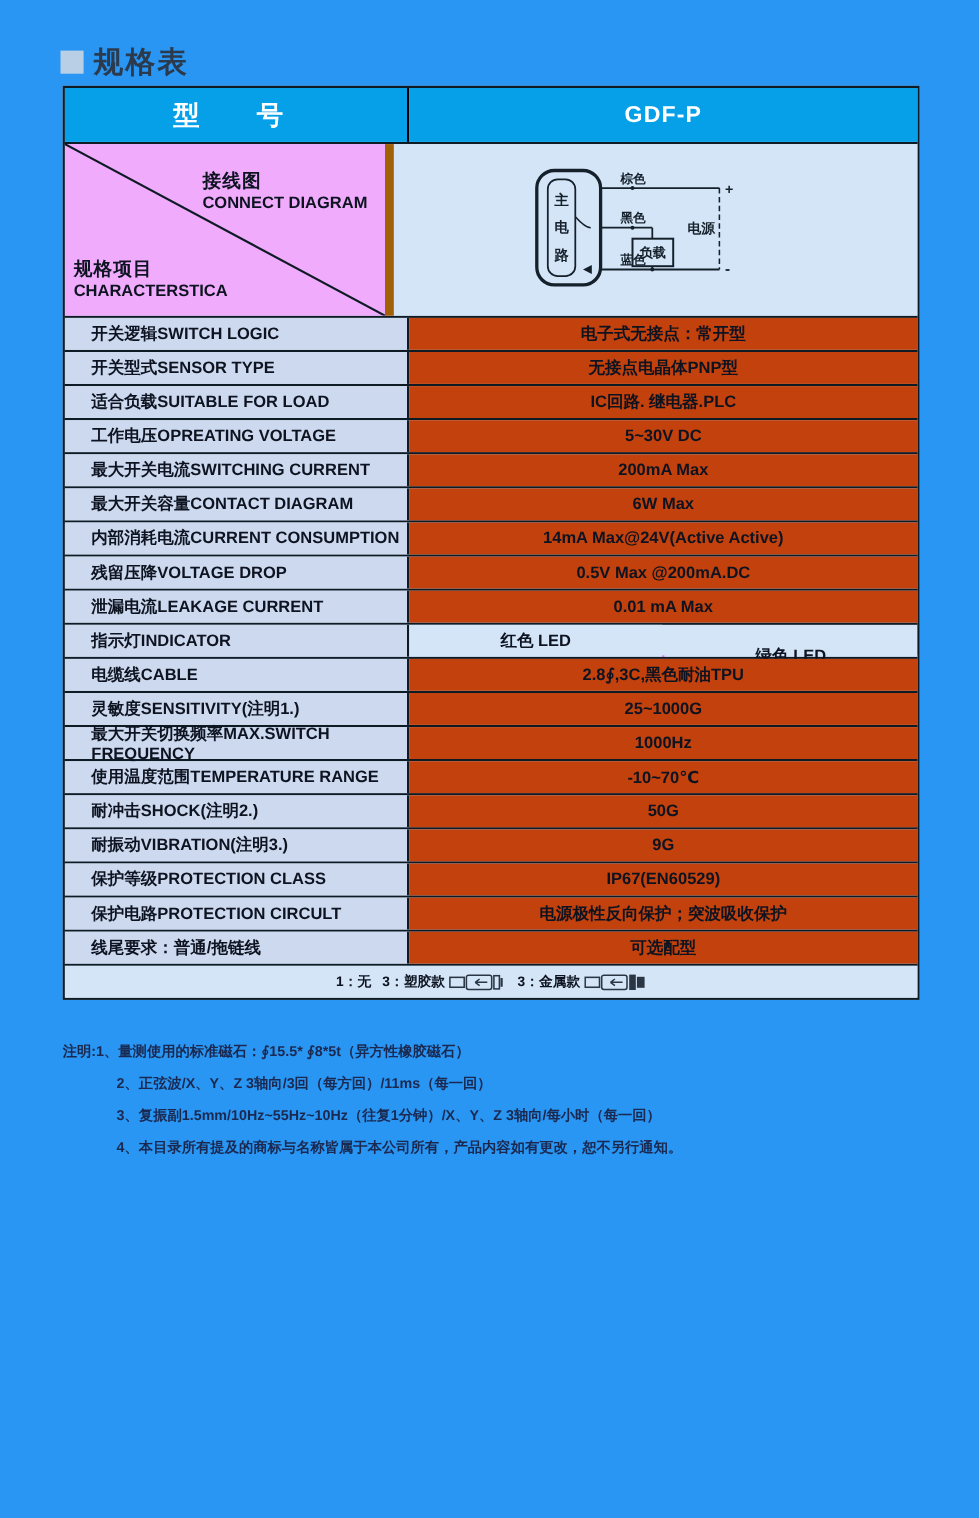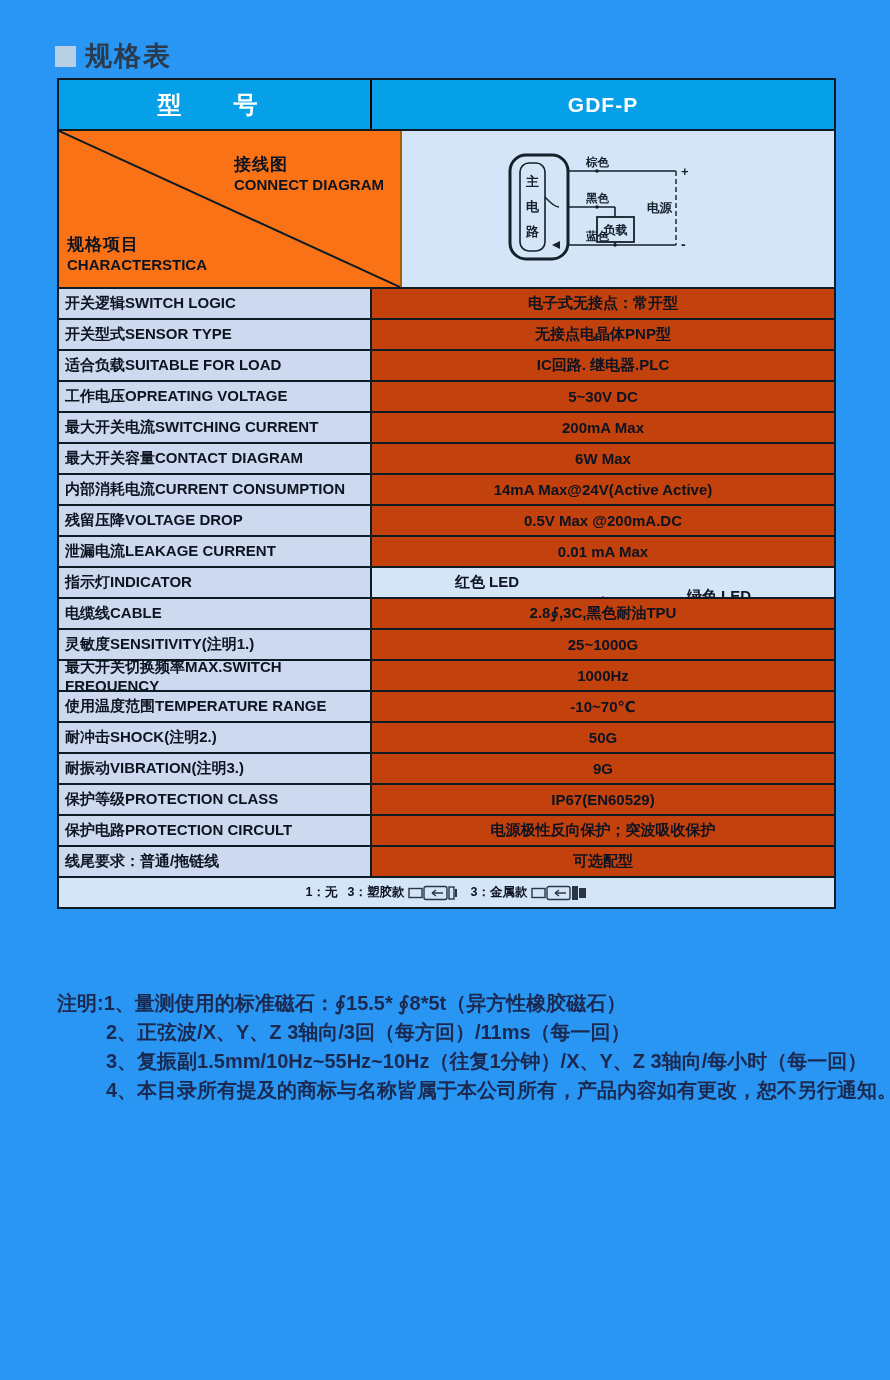--- a/index.html
+++ b/index.html
@@ -18,57 +18,57 @@
     position:absolute;left:57px;top:78px;width:779px;
     border:2px solid #0e1a24;background:#d3e5f7;
     box-sizing:border-box;
   }
   .trow{display:flex;border-top:2px solid #0e1a24;box-sizing:border-box;}
   .trow:first-child{border-top:none;}
   .cell{box-sizing:border-box;}
   .lbl{
     width:313px;background:#ccd9ee;color:#0d1320;
     font-size:15px;font-weight:bold;
-    display:flex;align-items:center;padding-left:6px;
+    display:flex;align-items:center;padding-left:24px;
     border-right:2px solid #0e1a24;
   }
   .val{
     flex:1;background:#c2410c;color:#0d1320;
     font-size:15px;font-weight:bold;
     display:flex;align-items:center;justify-content:center;text-align:center;
   }
   .h31{height:31px;}
   
   .hdr .hcell{background:#05a0e8;color:#ffffff;display:flex;align-items:center;justify-content:center;}
   .hdr{height:49px;}
   .hdr .model{width:313px;border-right:2px solid #000000;font-size:24px;font-weight:bold;letter-spacing:14px;box-sizing:border-box;}
   .hdr .series{flex:1;font-size:21px;font-weight:bold;letter-spacing:1px;}
   
   .diagrow{height:158px;}
   .corner{
-    width:343px;background:#f97316;position:relative;
-    border-right:2px solid #a16207;box-sizing:border-box;overflow:hidden;
+    width:299px;background:#f0abfc;position:relative;
+    border-right:8px solid #a16207;box-sizing:border-box;overflow:hidden;
   }
   .corner svg.diag-line{position:absolute;left:0;top:0;width:100%;height:100%;}
   .corner .top-right{position:absolute;right:16px;top:22px;text-align:left;color:#0d1320;font-weight:bold;}
   .corner .top-right .cn{font-size:17px;letter-spacing:1px;}
   .corner .top-right .en{font-size:15px;}
   .corner .bottom-left{position:absolute;left:8px;bottom:14px;color:#0d1320;font-weight:bold;}
   .corner .bottom-left .cn{font-size:17px;letter-spacing:1px;}
   .corner .bottom-left .en{font-size:15px;}
   .diagcell{flex:1;background:#d3e5f7;display:flex;align-items:center;justify-content:center;}
   
   .val-split{flex:1;display:flex;}
   .val-split .half{flex:1;background:#d3e5f7;color:#0d1320;font-size:15px;font-weight:bold;display:flex;align-items:center;justify-content:center;}
   .val-split .half + .half{border-left:2px solid #d946ef;margin-top:28px;}
   
   .qd-val{flex:1;background:#d3e5f7;display:flex;align-items:center;justify-content:center;gap:10px;color:#0d1320;font-size:12.5px;font-weight:bold;}
   .qd-opt{display:flex;align-items:center;gap:4px;}
   
-  .notes{position:absolute;left:57px;top:941px;width:800px;color:#1b2950;font-weight:bold;font-size:20px;line-height:29px;margin-top:48px;}
+  .notes{position:absolute;left:57px;top:941px;width:800px;color:#1b2950;font-weight:bold;font-size:13px;line-height:29px;}
   .notes .line{white-space:nowrap;}
   .notes .indent{padding-left:49px;}
   
   svg text{font-family:"Liberation Sans","DejaVu Sans",sans-serif;}
 </style>
 </head>
 <body>
 
 <div class="page-title">
   <span class="title-square"></span>

